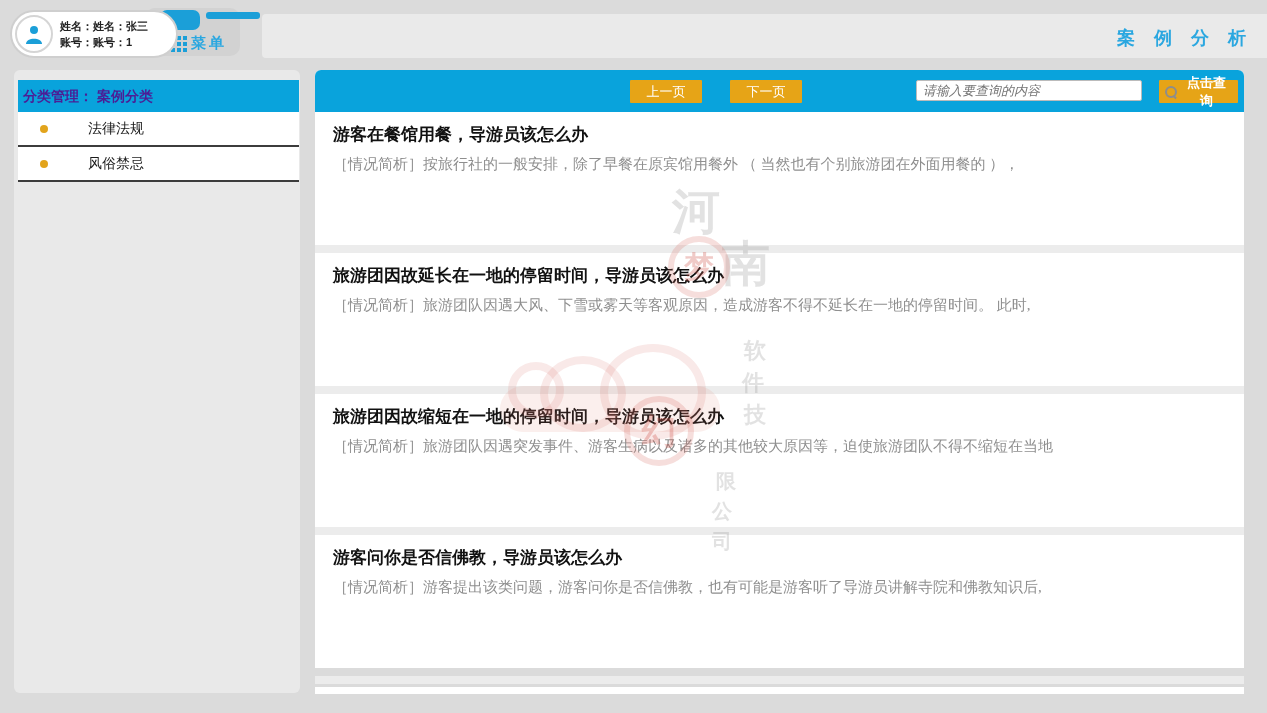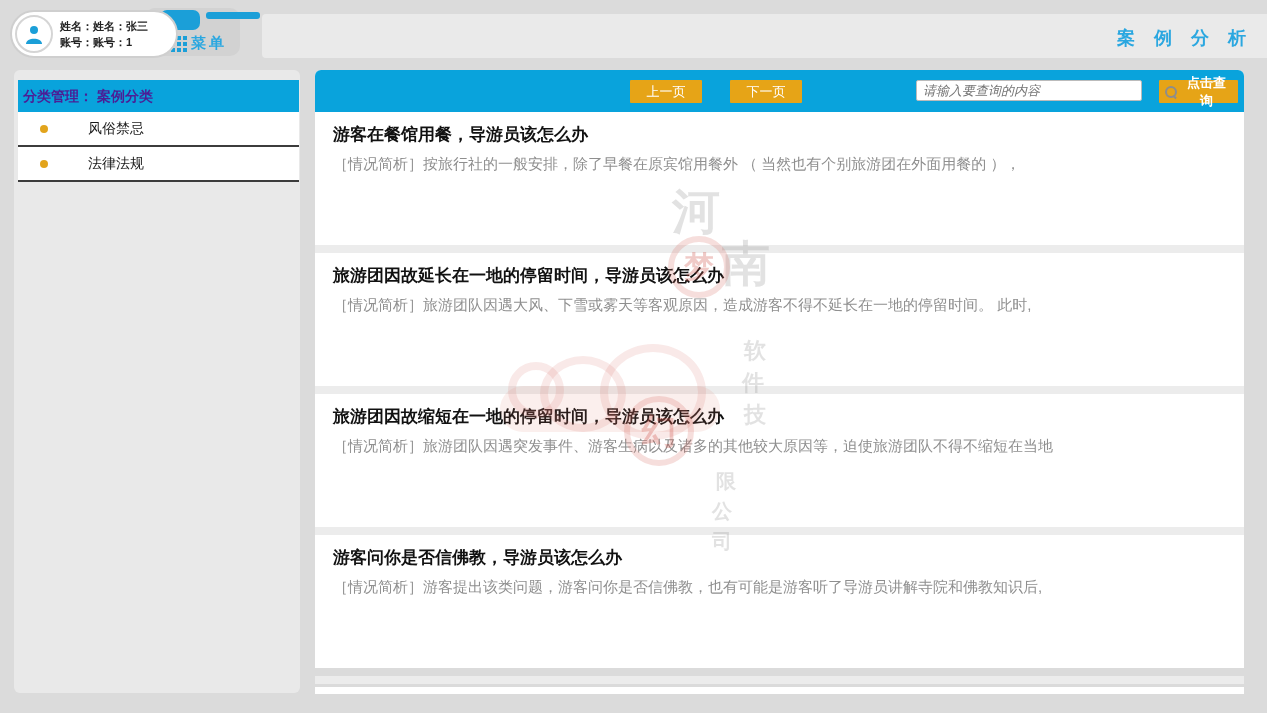--- a/index.html
+++ b/index.html
@@ -39,21 +39,21 @@
   .btn-next{left:415px;width:72px;}
   .search-input{position:absolute;left:601px;top:10px;width:226px;height:21px;border:1px solid #bbb;border-radius:2px;font-style:italic;font-size:13px;color:#555;padding:0 6px;box-sizing:border-box;font-family:inherit;}
   .btn-search{left:844px;width:79px;display:flex;align-items:center;justify-content:center;font-weight:bold;}
   .mag-icon{position:relative;width:11px;height:11px;margin-right:5px;}
   .mag-icon:before{content:"";position:absolute;left:0;top:0;width:8px;height:8px;border:2px solid #8d8d8d;border-radius:50%;}
   .mag-icon:after{content:"";position:absolute;left:9px;top:9px;width:4px;height:2px;background:#8d8d8d;transform:rotate(45deg);transform-origin:0 0;}
 
   .case-list{position:absolute;left:0;top:42px;width:100%;}
   .case-item{background:#fff;height:133px;padding:10px 20px 0 18px;box-sizing:border-box;cursor:pointer;}
   .case-title{font-size:17px;font-weight:bold;color:#111;line-height:26px;}
-  .case-summary{margin-top:5px;font-size:15px;color:#8f8f8f;line-height:22px;}
+  .case-summary{margin-top:5px;font-size:15px;color:#8f8f8f;line-height:22px;font-family:Liberation Serif, serif;}
   .case-divider{height:8px;background:#ececec;}
 
   .partial-row{position:absolute;left:315px;top:676px;width:929px;height:8px;background:#ececec;}
   .partial-row2{position:absolute;left:315px;top:687px;width:929px;height:7px;background:#fff;}
 
   
   .watermark{position:absolute;left:0;top:0;width:100%;height:100%;pointer-events:none;z-index:5;}
   .wm-char{position:absolute;color:rgba(150,150,150,0.28);font-weight:bold;}
   .wm-seal{position:absolute;border:6px solid rgba(214,104,96,0.22);border-radius:50%;color:rgba(205,80,70,0.30);font-weight:bold;display:flex;align-items:center;justify-content:center;}
   .wm-cloud{position:absolute;border:8px solid rgba(219,120,110,0.16);border-radius:50%;}
@@ -97,25 +97,25 @@
         </span>
       <span class="menu-label">菜单</span>
     </div>
   </div>
 
   <aside class="sidebar">
     <div class="sidebar-header">分类管理： 案例分类</div>
     <div class="sidebar-list" id="sidebar-list">
         <div class="cat-row">
           <span class="cat-bullet"></span>
-          <span class="cat-label">风俗禁忌</span>
+          <span class="cat-label">法律法规</span>
         </div>
         <div class="cat-row">
           <span class="cat-bullet"></span>
-          <span class="cat-label">法律法规</span>
+          <span class="cat-label">风俗禁忌</span>
         </div>
       </div>
   </aside>
 
   <main class="main">
     <div class="toolbar">
       <button class="btn-orange btn-prev">上一页</button>
       <button class="btn-orange btn-next">下一页</button>
       <input class="search-input" type="text" placeholder="请输入要查询的内容" style="">
       <button class="btn-orange btn-search">

